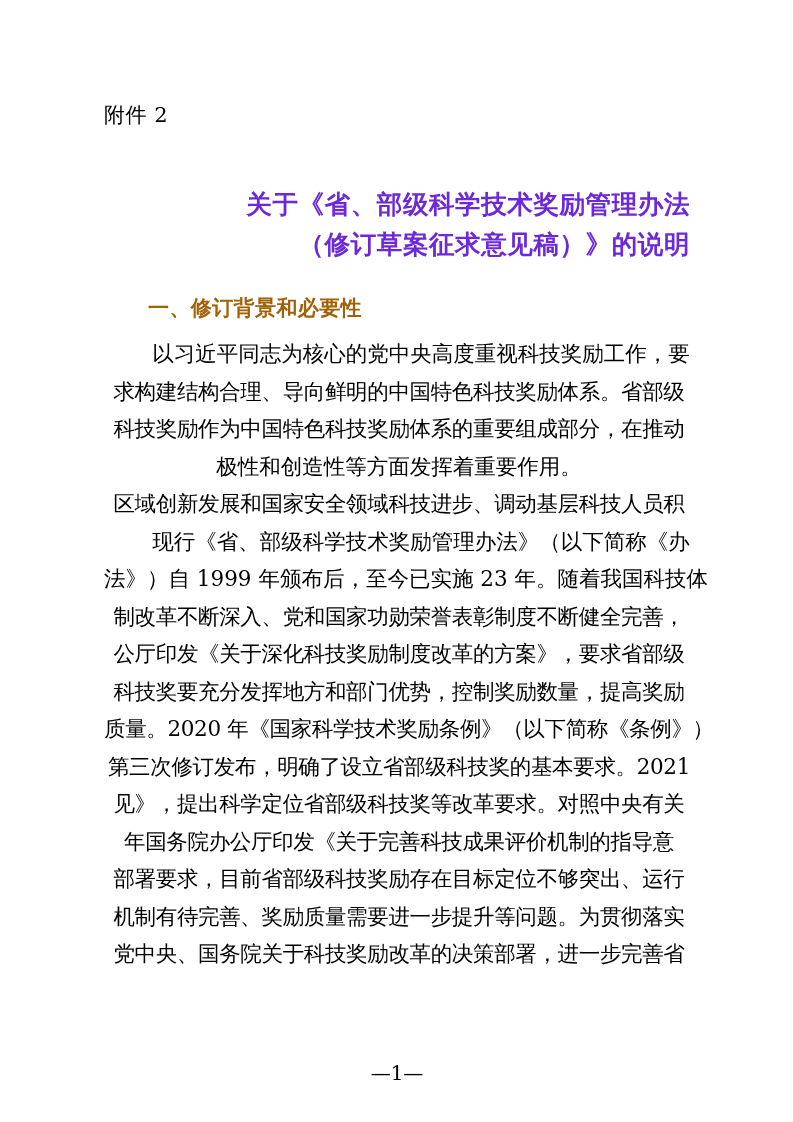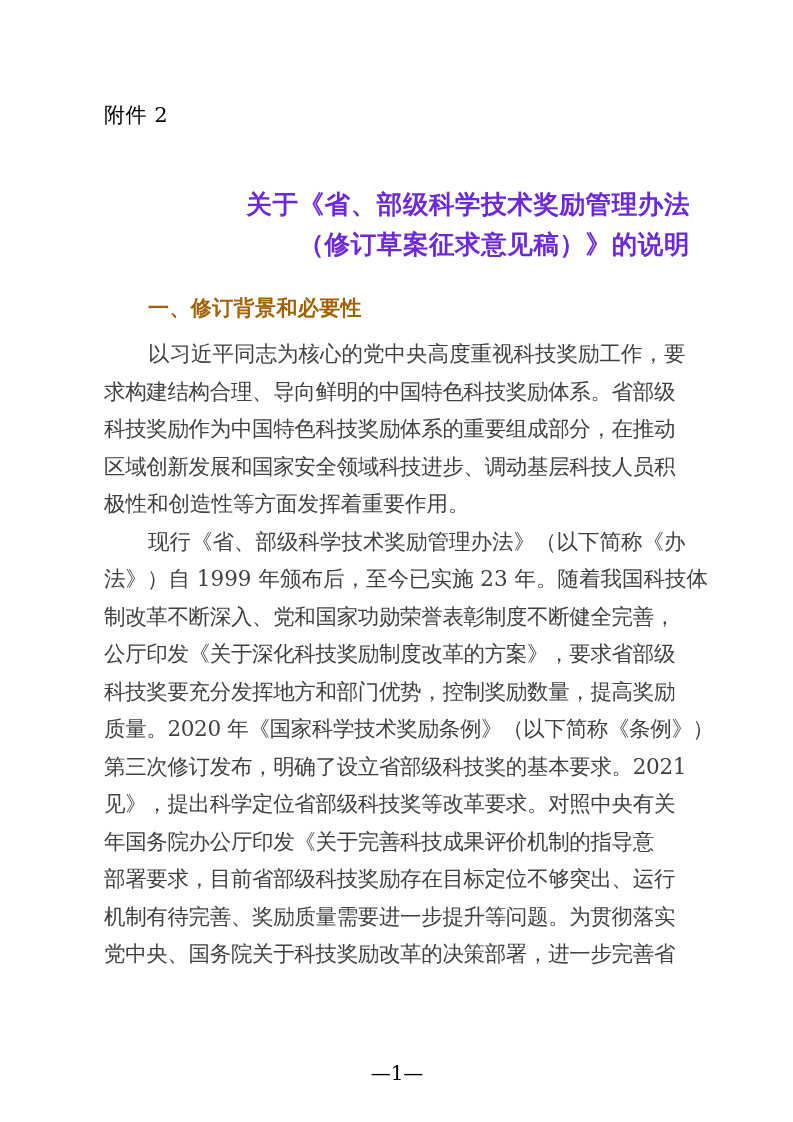--- a/index.html
+++ b/index.html
@@ -72,23 +72,24 @@
     position: absolute;
     left: 104px;
     top: 335px;
     width: 590px;
   }
   .body-line {
     font-family: "DejaVu Serif", "Liberation Serif", serif;
     font-size: 21.5px;
     line-height: 37.5px;
     height: 37.5px;
-    color: #404040;
+    color: #000000;
     white-space: pre;
     letter-spacing: 0px;
+    text-align: center;
   }
   .body-line.indent {
     text-indent: 44px;
   }
   
   .body-line.tight { letter-spacing: -0.35px; }
 
   
   .page-footer {
     position: absolute;
@@ -114,22 +115,22 @@
     <span class="tline">（修订草案征求意见稿）》的说明</span>
   </div>
 
   <div class="section-heading">一、修订背景和必要性</div>
 
   <div class="body-block">
 
     <div class="body-line indent">以习近平同志为核心的党中央高度重视科技奖励工作，要</div>
     <div class="body-line tight">求构建结构合理、导向鲜明的中国特色科技奖励体系。省部级</div>
     <div class="body-line tight">科技奖励作为中国特色科技奖励体系的重要组成部分，在推动</div>
+    <div class="body-line">极性和创造性等方面发挥着重要作用。</div>
     <div class="body-line tight">区域创新发展和国家安全领域科技进步、调动基层科技人员积</div>
-    <div class="body-line">极性和创造性等方面发挥着重要作用。</div>
 
     <div class="body-line indent">现行《省、部级科学技术奖励管理办法》（以下简称《办</div>
     <div class="body-line">法》）自 1999 年颁布后，至今已实施 23 年。随着我国科技体</div>
     <div class="body-line tight">制改革不断深入、党和国家功勋荣誉表彰制度不断健全完善，</div>
     <div class="body-line tight">公厅印发《关于深化科技奖励制度改革的方案》，要求省部级</div>
     <div class="body-line tight">科技奖要充分发挥地方和部门优势，控制奖励数量，提高奖励</div>
     <div class="body-line tight">质量。2020 年《国家科学技术奖励条例》（以下简称《条例》）</div>
     <div class="body-line tight">第三次修订发布，明确了设立省部级科技奖的基本要求。2021</div>
     <div class="body-line tight">见》，提出科学定位省部级科技奖等改革要求。对照中央有关</div>
     <div class="body-line tight">年国务院办公厅印发《关于完善科技成果评价机制的指导意</div>

